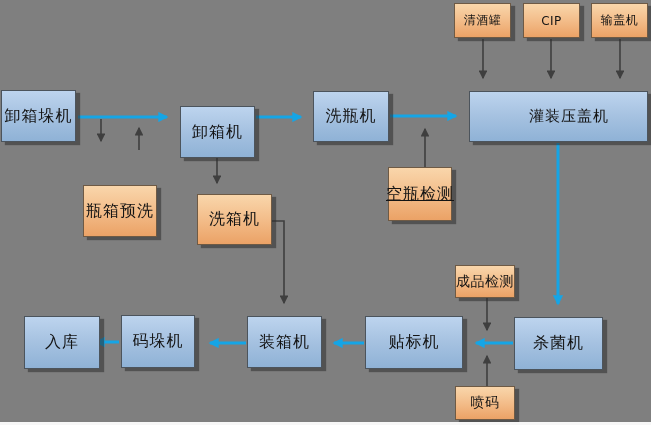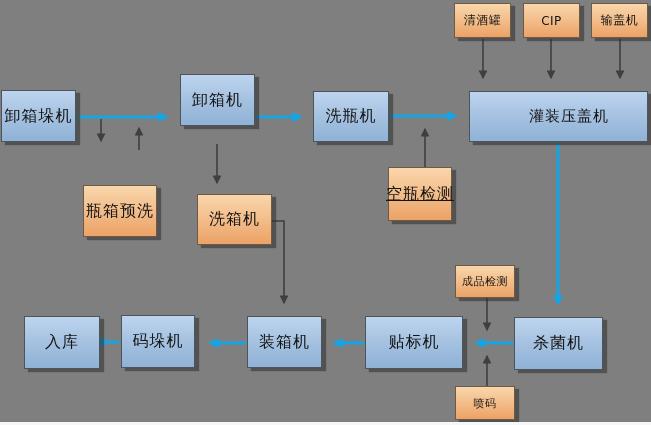--- a/index.html
+++ b/index.html
@@ -35,21 +35,21 @@
   }
   .process{
     background:linear-gradient(180deg,var(--proc-top) 0%,var(--proc-mid) 48%,var(--proc-bot) 100%);
   }
   .aux{
     background:linear-gradient(180deg,var(--aux-top) 0%,var(--aux-mid) 50%,var(--aux-bot) 100%);
     border-color:#6e5a45;
   }
   .lg{font-size:15px;padding-left:21px;}
   .sm{font-size:12px;letter-spacing:0.5px;}
-  .xs{font-size:11px;letter-spacing:0.5px;}
+  .xs{font-size:14px;letter-spacing:0.5px;}
   #wires{position:absolute;left:0;top:0;width:651px;height:425px;pointer-events:none;}
   .flow-line{stroke:var(--flow);stroke-width:3;fill:none;}
   .aux-line{stroke:var(--aux);stroke-width:1.6;fill:none;}
   #bottom-edge{
     position:absolute;left:0;bottom:0;width:100%;height:3px;background:#f7f7f7;
   }
 </style>
 </head>
 <body>
 
@@ -84,21 +84,21 @@
     <line class="aux-line" x1="620" y1="39" x2="620" y2="78" marker-end="url(#m-aux)"></line>
     <line class="aux-line" x1="487" y1="298" x2="487" y2="330" marker-end="url(#m-aux)"></line>
     <line class="aux-line" x1="487" y1="386" x2="487" y2="356" marker-end="url(#m-aux)"></line>
   </svg>
 
   <div class="node aux sm" style="left:454px;top:3px;width:57px;height:35px;">清酒罐</div>
   <div class="node aux sm" style="left:523px;top:3px;width:57px;height:35px;">CIP</div>
   <div class="node aux sm" style="left:591px;top:3px;width:57px;height:35px;">输盖机</div>
 
   <div class="node process" style="left:1px;top:90px;width:75px;height:52px;">卸箱垛机</div>
-  <div class="node process" style="left:180px;top:74px;width:75px;height:52px;">卸箱机</div>
+  <div class="node process" style="left:180px;top:106px;width:75px;height:52px;">卸箱机</div>
   <div class="node process" style="left:313px;top:91px;width:76px;height:51px;">洗瓶机</div>
   <div class="node process lg" style="left:469px;top:91px;width:179px;height:51px;">灌装压盖机</div>
 
   <div class="node aux" style="left:83px;top:151px;width:74px;height:52px;margin-top:34px;">瓶箱预洗</div>
   <div class="node aux" style="left:197px;top:194px;width:75px;height:51px;">洗箱机</div>
   <div class="node aux" style="left:388px;top:167px;width:64px;height:54px;text-decoration:underline;">空瓶检测</div>
   <div class="node aux xs" style="left:455px;top:265px;width:60px;height:33px;">成品检测</div>
   <div class="node aux xs" style="left:455px;top:386px;width:60px;height:34px;">喷码</div>
 
   <div class="node process" style="left:514px;top:317px;width:89px;height:53px;">杀菌机</div>

